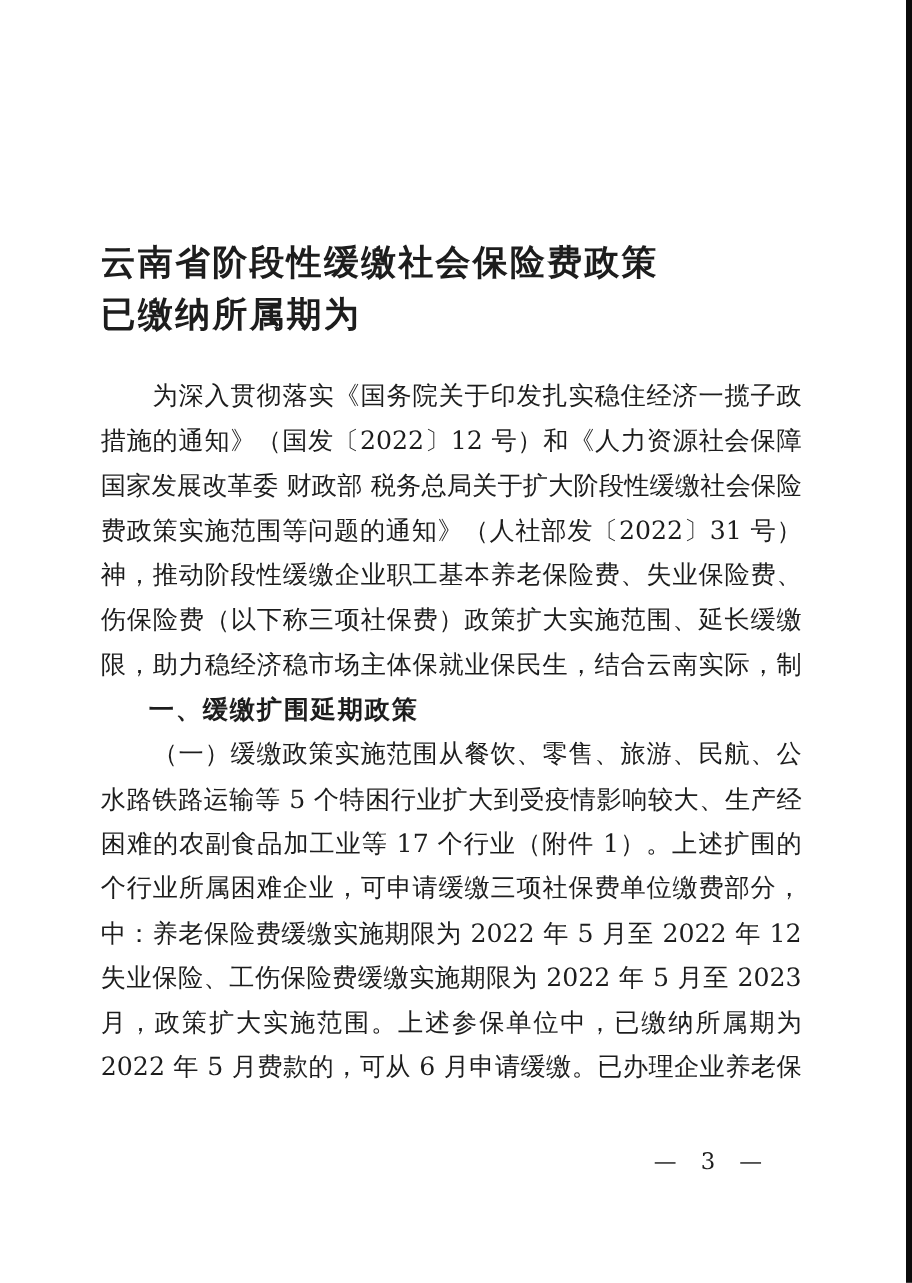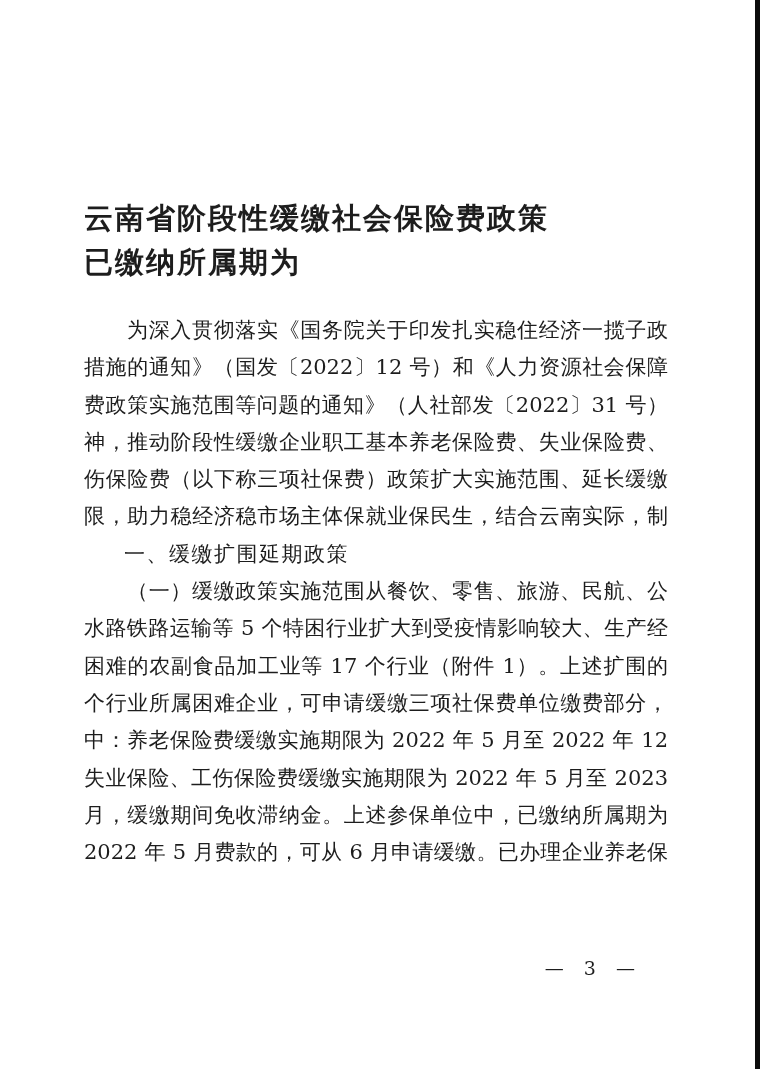--- a/index.html
+++ b/index.html
@@ -43,21 +43,21 @@
     line-height: 37.3px;
     overflow: hidden;
     text-align: justify;
     text-align-last: justify;
     text-justify: inter-character;
   }
   .line.indent { padding-left: 43px; }
   .line.no-stretch { text-align: left; text-align-last: left; }
   .heading-line {
     font-family: "DejaVu Sans", "Liberation Sans", sans-serif;
-    font-weight: normal;
+    font-weight: bold;
     font-size: 21px;
     letter-spacing: 1.5px;
     text-align: center;
     text-align-last: left;
     padding-left: 40px;
   }
   .page-number {
     position: absolute;
     top: 957px;
     right: 122px;
@@ -71,32 +71,33 @@
 <body>
 
 <div class="title-block">
   <div class="title-line">云南省阶段性缓缴社会保险费政策</div>
   <div class="title-line">已缴纳所属期为</div>
 </div>
 
 <div class="body-block">
   <div class="line indent">为深入贯彻落实《国务院关于印发扎实稳住经济一揽子政策</div>
   <div class="line">措施的通知》（国发〔2022〕12 号）和《人力资源社会保障部</div>
+  <div class="line">国家发展改革委 财政部 税务总局关于扩大阶段性缓缴社会保险</div>
   <div class="line">费政策实施范围等问题的通知》（人社部发〔2022〕31 号）精</div>
   <div class="line">神，推动阶段性缓缴企业职工基本养老保险费、失业保险费、工</div>
   <div class="line">伤保险费（以下称三项社保费）政策扩大实施范围、延长缓缴期</div>
   <div class="line">限，助力稳经济稳市场主体保就业保民生，结合云南实际，制定</div>
 
   <div class="line heading-line">一、缓缴扩围延期政策</div>
 
   <div class="line indent">（一）缓缴政策实施范围从餐饮、零售、旅游、民航、公路</div>
   <div class="line">水路铁路运输等 5 个特困行业扩大到受疫情影响较大、生产经营</div>
   <div class="line">困难的农副食品加工业等 17 个行业（附件 1）。上述扩围的 17</div>
   <div class="line">个行业所属困难企业，可申请缓缴三项社保费单位缴费部分，其</div>
   <div class="line">中：养老保险费缓缴实施期限为 2022 年 5 月至 2022 年 12 月，</div>
   <div class="line">失业保险、工伤保险费缓缴实施期限为 2022 年 5 月至 2023 年 4</div>
-  <div class="line">月，缓缴期间免收滞纳金。上述参保单位中，已缴纳所属期为</div>
+  <div class="line">月，政策扩大实施范围。上述参保单位中，已缴纳所属期为</div>
   <div class="line">2022 年 5 月费款的，可从 6 月申请缓缴。已办理企业养老保险</div>
 </div>
 
 <div class="page-number">— 3 —</div>
 
 <div class="scan-edge"></div>
 
 </body></html>

